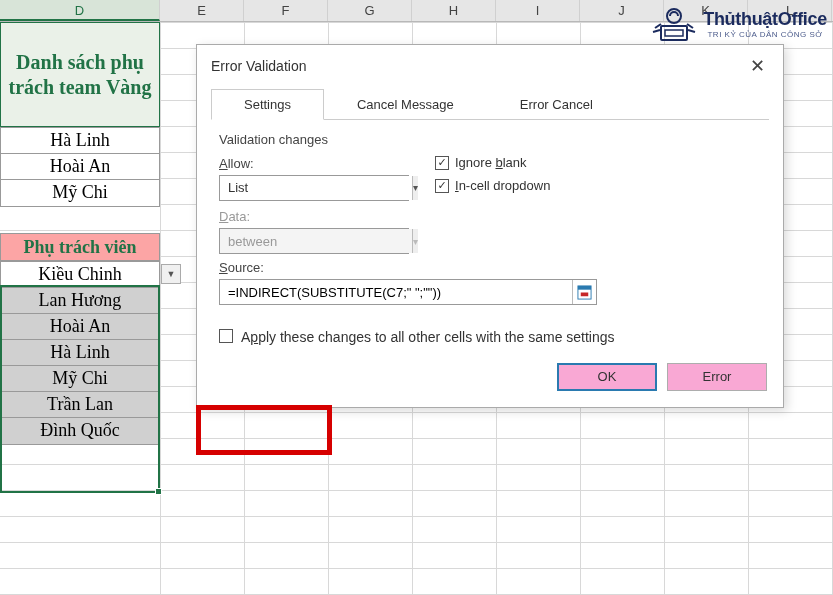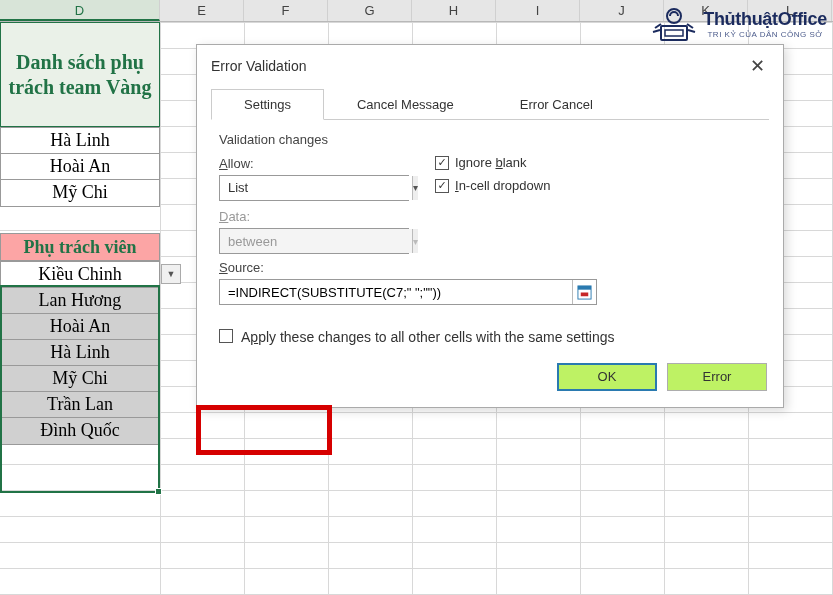--- a/index.html
+++ b/index.html
@@ -207,21 +207,21 @@
   }
   .range-btn svg { width:15px; height:15px; }
   .apply-row { display:flex; align-items:flex-start; gap:8px; margin-top:24px; font-size:14px; color:#333; }
   .apply-row .box { width:14px; height:14px; border:1px solid #555; }
   .dlg-buttons {
     display:flex; align-items:center;
     padding: 8px 16px 16px;
   }
   .btn {
     height: 28px; min-width: 100px;
-    border:1px solid #adadad; background:#bef264;
+    border:1px solid #adadad; background:#f9a8d4;
     font-size:13px; color:#333; text-align:center; line-height:26px;
   }
   .btn.hl {
     border: 1px solid #2a7ab0;
     background: #e8f2fb;
   }
   .btn.ok { border: 2px solid #2a7ab0; line-height:24px; }
   .red-box {
     border: 5px solid #d60000;
     position: absolute;

